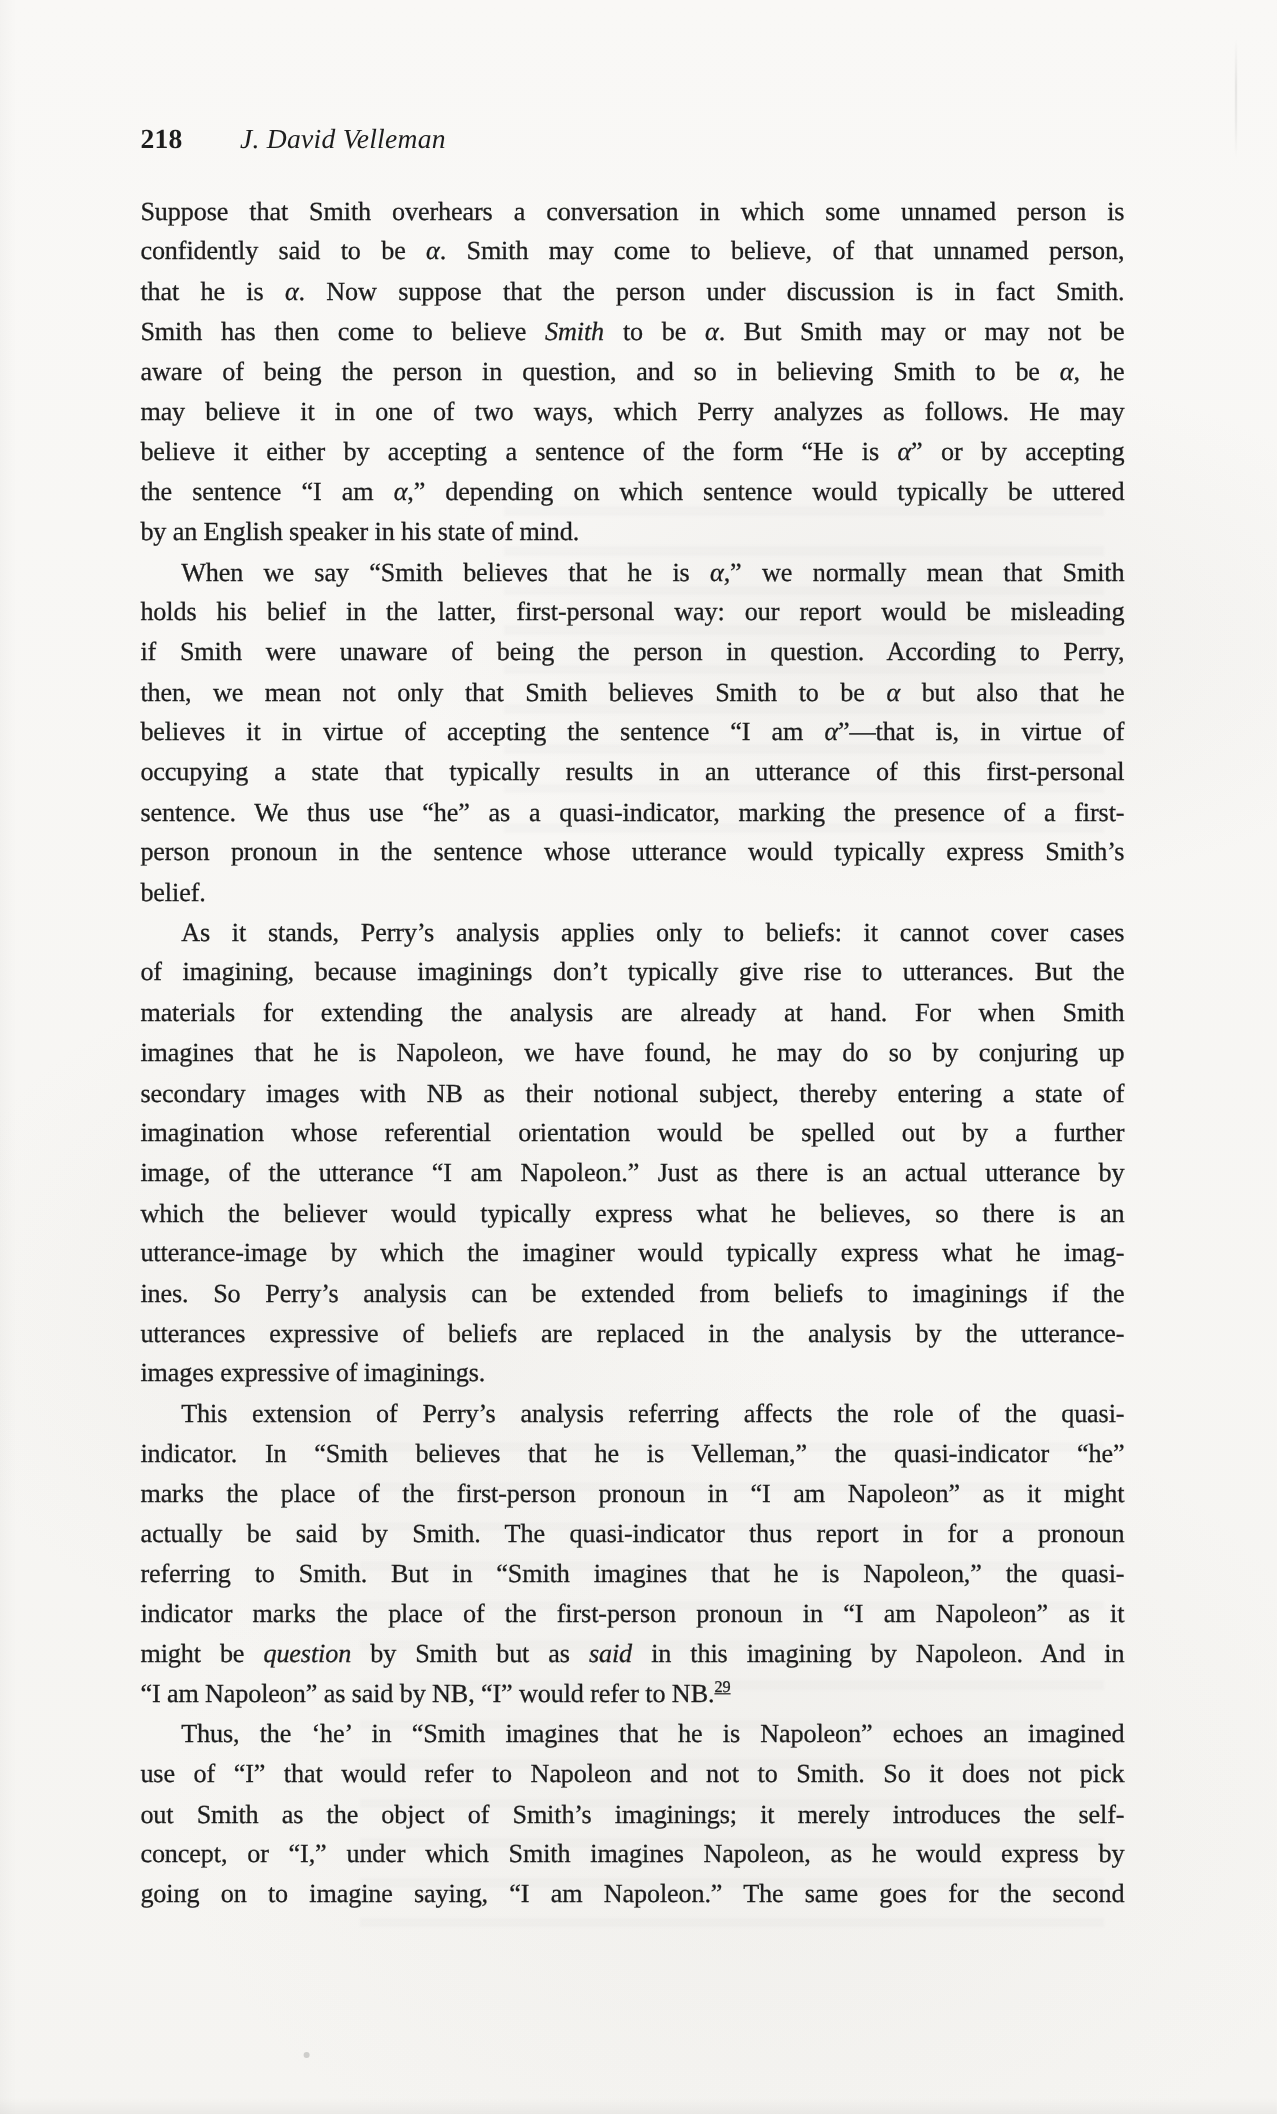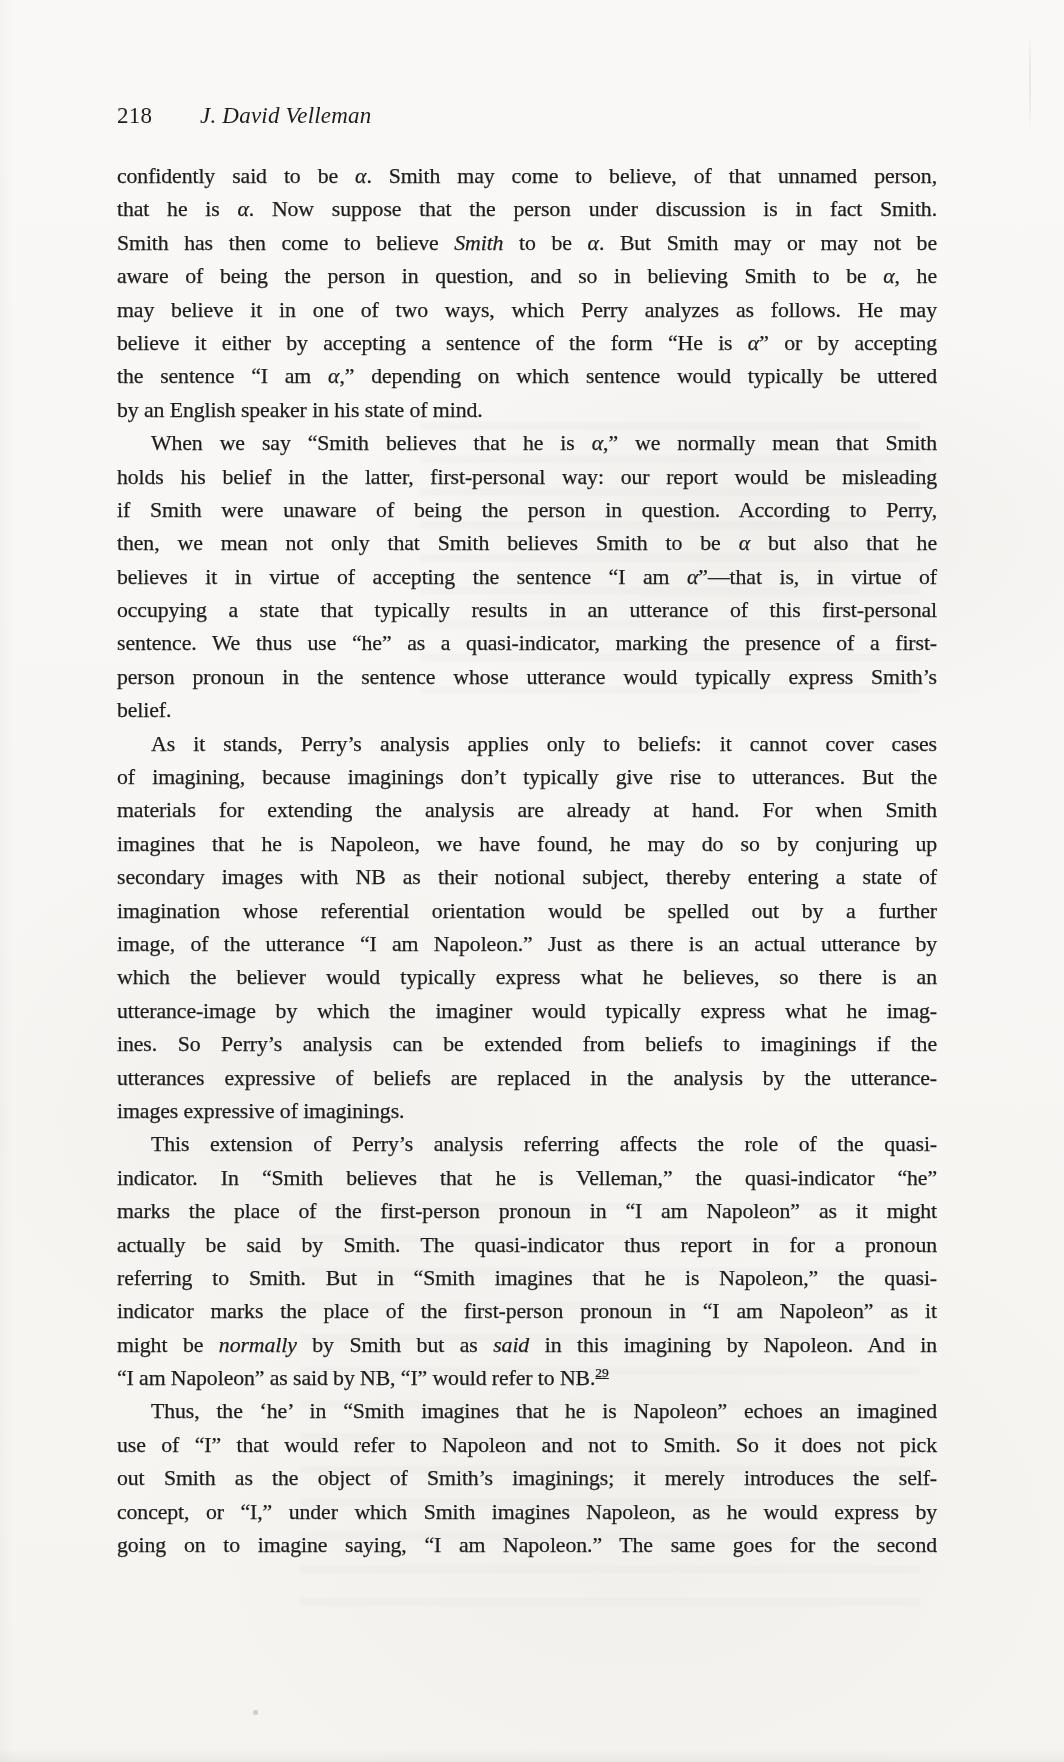--- a/index.html
+++ b/index.html
@@ -23,21 +23,21 @@
     color: #1d1d1d;
   }
   .running-header {
     position: absolute;
     top: 103px;
     left: 117px;
     font-size: 23px;
     letter-spacing: 0.2px;
     white-space: nowrap;
   }
-  .page-num { display: inline-block; }
+  .page-num { display: inline-block; font-weight: bold; }
   .head-author {
     display: inline-block;
     margin-left: 42px;
     font-style: italic;
   }
   .text-block {
     position: absolute;
     top: 160px;
     left: 117px;
     width: 820px;
@@ -111,20 +111,21 @@
   <div class="scan-smudge-bottom"></div>
   <div class="scan-speck"></div>
 
   <div class="running-header">
     <span class="page-num">218</span>
     <span class="head-author">J. David Velleman</span>
   </div>
 
   <div class="text-block">
       <div class="paragraph">
+        <div class="line">Suppose that Smith overhears a conversation in which some unnamed person is</div>
         <div class="line">confidently said to be <i>α</i>. Smith may come to believe, of that unnamed person,</div>
         <div class="line">that he is <i>α</i>. Now suppose that the person under discussion is in fact Smith.</div>
         <div class="line">Smith has then come to believe <i>Smith</i> to be <i>α</i>. But Smith may or may not be</div>
         <div class="line">aware of being the person in question, and so in believing Smith to be <i>α</i>, he</div>
         <div class="line">may believe it in one of two ways, which Perry analyzes as follows. He may</div>
         <div class="line">believe it either by accepting a sentence of the form “He is <i>α</i>” or by accepting</div>
         <div class="line">the sentence “I am <i>α</i>,” depending on which sentence would typically be uttered</div>
         <div class="line last">by an English speaker in his state of mind.</div>
       </div>
       <div class="paragraph">
@@ -152,21 +153,21 @@
         <div class="line">utterances expressive of beliefs are replaced in the analysis by the utterance-</div>
         <div class="line last">images expressive of imaginings.</div>
       </div>
       <div class="paragraph">
         <div class="line indent">This extension of Perry’s analysis referring affects the role of the quasi-</div>
         <div class="line">indicator. In “Smith believes that he is Velleman,” the quasi-indicator “he”</div>
         <div class="line">marks the place of the first-person pronoun in “I am Napoleon” as it might</div>
         <div class="line">actually be said by Smith. The quasi-indicator thus report in for a pronoun</div>
         <div class="line">referring to Smith. But in “Smith imagines that he is Napoleon,” the quasi-</div>
         <div class="line">indicator marks the place of the first-person pronoun in “I am Napoleon” as it</div>
-        <div class="line">might be <i>normally</i> by Smith but as <i>said</i> in this imagining by Napoleon. And in</div>
+        <div class="line">might be <i>question</i> by Smith but as <i>said</i> in this imagining by Napoleon. And in</div>
         <div class="line last">“I am Napoleon” as said by NB, “I” would refer to NB.<sup>29</sup></div>
       </div>
       <div class="paragraph">
         <div class="line indent">Thus, the ‘he’ in “Smith imagines that he is Napoleon” echoes an imagined</div>
         <div class="line">use of “I” that would refer to Napoleon and not to Smith. So it does not pick</div>
         <div class="line">out Smith as the object of Smith’s imaginings; it merely introduces the self-</div>
         <div class="line">concept, or “I,” under which Smith imagines Napoleon, as he would express by</div>
         <div class="line">going on to imagine saying, “I am Napoleon.” The same goes for the second</div>
       </div>
     </div>

